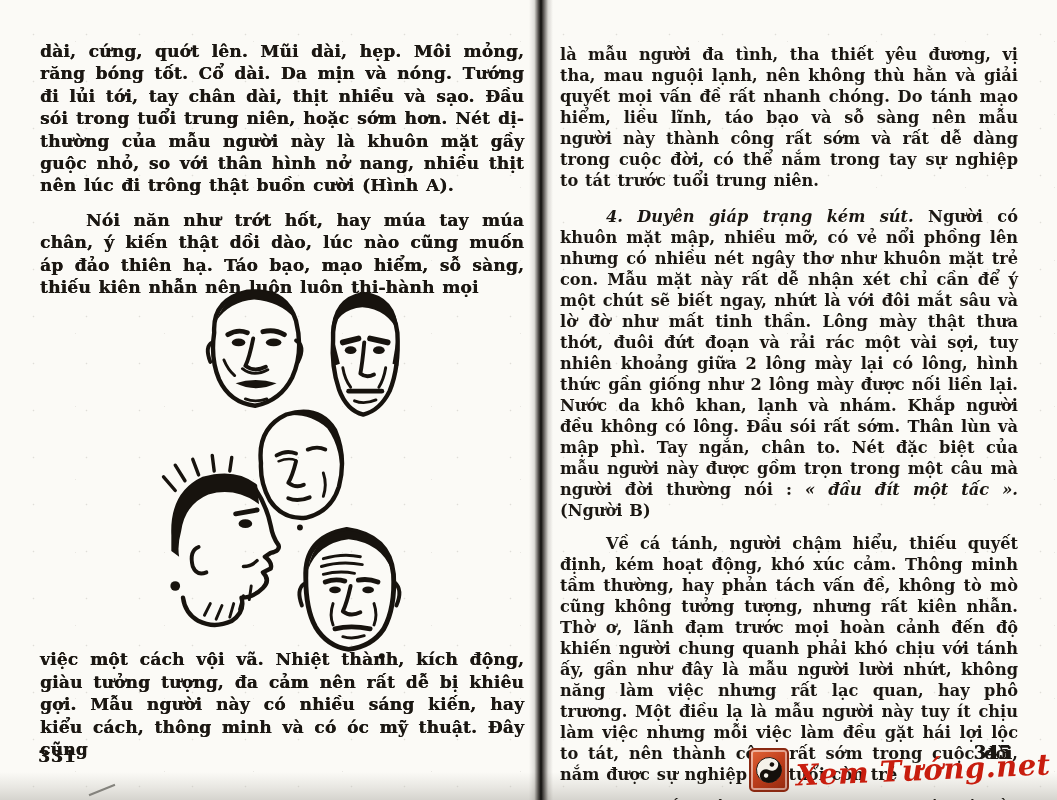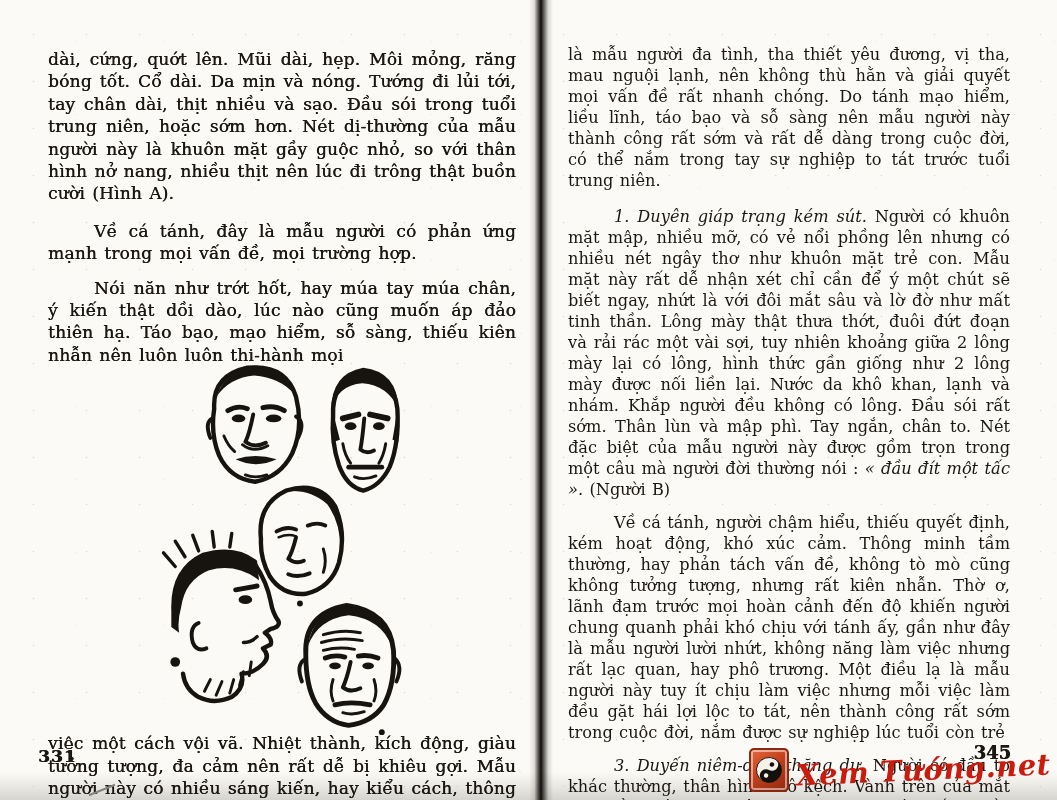--- a/index.html
+++ b/index.html
@@ -12,23 +12,23 @@
   
   .page::before {
     content:""; position:absolute; inset:0; pointer-events:none; z-index:1;
     background-image:
       radial-gradient(circle, rgba(110,105,95,.20) .6px, transparent 1.1px),
       radial-gradient(circle, rgba(110,105,95,.13) .5px, transparent 1px);
     background-size: 53px 47px, 89px 73px;
     background-position: 7px 11px, 31px 5px;
   }
   .page-left  { position:absolute; left:36px;  top:0; width:492px; height:100%; padding-top:36px; box-sizing:border-box; z-index:2; }
-  .page-right { position:absolute; left:556px; top:0; width:466px; height:100%; padding-top:32px; box-sizing:border-box; z-index:2; }
-
-  p { margin:12px; text-align:justify; font-weight:400; }
+  .page-right { position:absolute; left:556px; top:0; width:466px; height:100%; padding-top:40px; box-sizing:border-box; z-index:2; }
+
+  p { margin:4px; text-align:justify; font-weight:700; }
   .page-left  p { font-size:17px;   line-height:22.4px; word-spacing:1.6px; letter-spacing:.2px; text-shadow:.35px 0 0 currentColor; }
   .page-right p { font-size:16.2px; line-height:21px;   word-spacing:1.2px; }
   .indent { text-indent:46px; }
   .mt-a { margin-top:15px; }
   .mt-b { margin-top:12px; }
   .lead { font-style:italic; }
 
   .figure { position:relative; height:362px; margin-top:-20px; }
   .figure-svg { position:absolute; left:102px; top:0; }
   .figure-svg * { stroke:#17130e; fill:none; stroke-linecap:round; stroke-linejoin:round; }
@@ -68,21 +68,20 @@
     white-space:nowrap;
   }
 </style>
 </head>
 <body>
 
 <div class="page">
 
   <div class="page-left">
     <p>dài, cứng, quớt lên. Mũi dài, hẹp. Môi mỏng, răng bóng tốt. Cổ dài. Da mịn và nóng. Tướng đi lủi tới, tay chân dài, thịt nhiều và sạo. Đầu sói trong tuổi trung niên, hoặc sớm hơn. Nét dị-thường của mẫu người này là khuôn mặt gầy guộc nhỏ, so với thân hình nở nang, nhiều thịt nên lúc đi trông thật buồn cười (Hình A).</p>
-    <p class="indent mt-a">Về cá tánh, đây là mẫu người có phản ứng mạnh trong mọi vấn đề, mọi trường hợp.</p>
     <p class="indent mt-b">Nói năn như trớt hốt, hay múa tay múa chân, ý kiến thật dồi dào, lúc nào cũng muốn áp đảo thiên hạ. Táo bạo, mạo hiểm, sỗ sàng, thiếu kiên nhẫn nên luôn luôn thi-hành mọi</p>
 
     <div class="figure">
       <svg class="figure-svg" viewBox="0 0 320 390" width="320" height="380">
 
         <g>
           <path d="M74 52 Q72 18 108 10 Q148 6 158 40 Q166 72 154 98 Q142 122 116 127 Q90 124 79 100 Q70 78 74 52 Z" stroke-width="4.5"></path>
           <path class="ink" d="M76 40 Q88 8 118 8 Q150 10 157 38 Q142 20 115 18 Q90 20 76 40 Z"></path>
           <path d="M88 54 Q98 48 108 52" stroke-width="5"></path>
           <path d="M124 51 Q136 48 146 54" stroke-width="5"></path>
@@ -158,21 +157,21 @@
 
     <p>việc một cách vội vã. Nhiệt thành, kích động, giàu tưởng tượng, đa cảm nên rất dễ bị khiêu gợi. Mẫu người này có nhiều sáng kiến, hay kiểu cách, thông minh và có óc mỹ thuật. Đây cũng</p>
     <div class="pagenum pagenum-left">331</div>
   </div>
 
   <div class="gutter"></div>
 
   <div class="page-right">
     <p>là mẫu người đa tình, tha thiết yêu đương, vị tha, mau nguội lạnh, nên không thù hằn và giải quyết mọi vấn đề rất nhanh chóng. Do tánh mạo hiểm, liều lĩnh, táo bạo và sỗ sàng nên mẫu người này thành công rất sớm và rất dễ dàng trong cuộc đời, có thể nắm trong tay sự nghiệp to tát trước tuổi trung niên.</p>
     <p class="indent mt-a">
-      <span class="lead">1. Duyên giáp trạng kém sút.</span>
+      <span class="lead">4. Duyên giáp trạng kém sút.</span>
       <span>Người có khuôn mặt mập, nhiều mỡ, có vẻ nổi phồng lên nhưng có nhiều nét ngây thơ như khuôn mặt trẻ con. Mẫu mặt này rất dễ nhận xét chỉ cần để ý một chút sẽ biết ngay, nhứt là với đôi mắt sâu và lờ đờ như mất tinh thần. Lông mày thật thưa thớt, đuôi đứt đoạn và rải rác một vài sợi, tuy nhiên khoảng giữa 2 lông mày lại có lông, hình thức gần giống như 2 lông mày được nối liền lại. Nước da khô khan, lạnh và nhám. Khắp người đều không có lông. Đầu sói rất sớm. Thân lùn và mập phì. Tay ngắn, chân to. Nét đặc biệt của mẫu người này được gồm trọn trong một câu mà người đời thường nói :</span>
       <span class="lead">« đầu đít một tấc ».</span>
       <span>(Người B)</span>
     </p>
     <p class="indent mt-b">Về cá tánh, người chậm hiểu, thiếu quyết định, kém hoạt động, khó xúc cảm. Thông minh tầm thường, hay phản tách vấn đề, không tò mò cũng không tưởng tượng, nhưng rất kiên nhẫn. Thờ ơ, lãnh đạm trước mọi hoàn cảnh đến độ khiến người chung quanh phải khó chịu với tánh ấy, gần như đây là mẫu người lười nhứt, không năng làm việc nhưng rất lạc quan, hay phô trương. Một điều lạ là mẫu người này tuy ít chịu làm việc nhưng mỗi việc làm đều gặt hái lợi lộc to tát, nên thành công rất sớm trong cuộc đời, nắm được sự nghiệp lúc tuổi còn trẻ</p>
     <p class="indent mt-b">
       <span class="lead">3. Duyến niêm-dịch thặng dư.</span>
       <span>Người có đầu to khác thường, thân hình thô kệch. Vành trên của mắt thật lồi. Nét mặt trông kịch cợm. Trán rất nhiều nếp nhăn. Hàm dưới thật nảy nở và đưa ra. Phần sau sọ lồi như bướu. Môi thật dày, nhứt là môi dưới. Răng thưa. Mũi thật dài, thật rộng. Lưỡi dài</span>
     </p>
 

